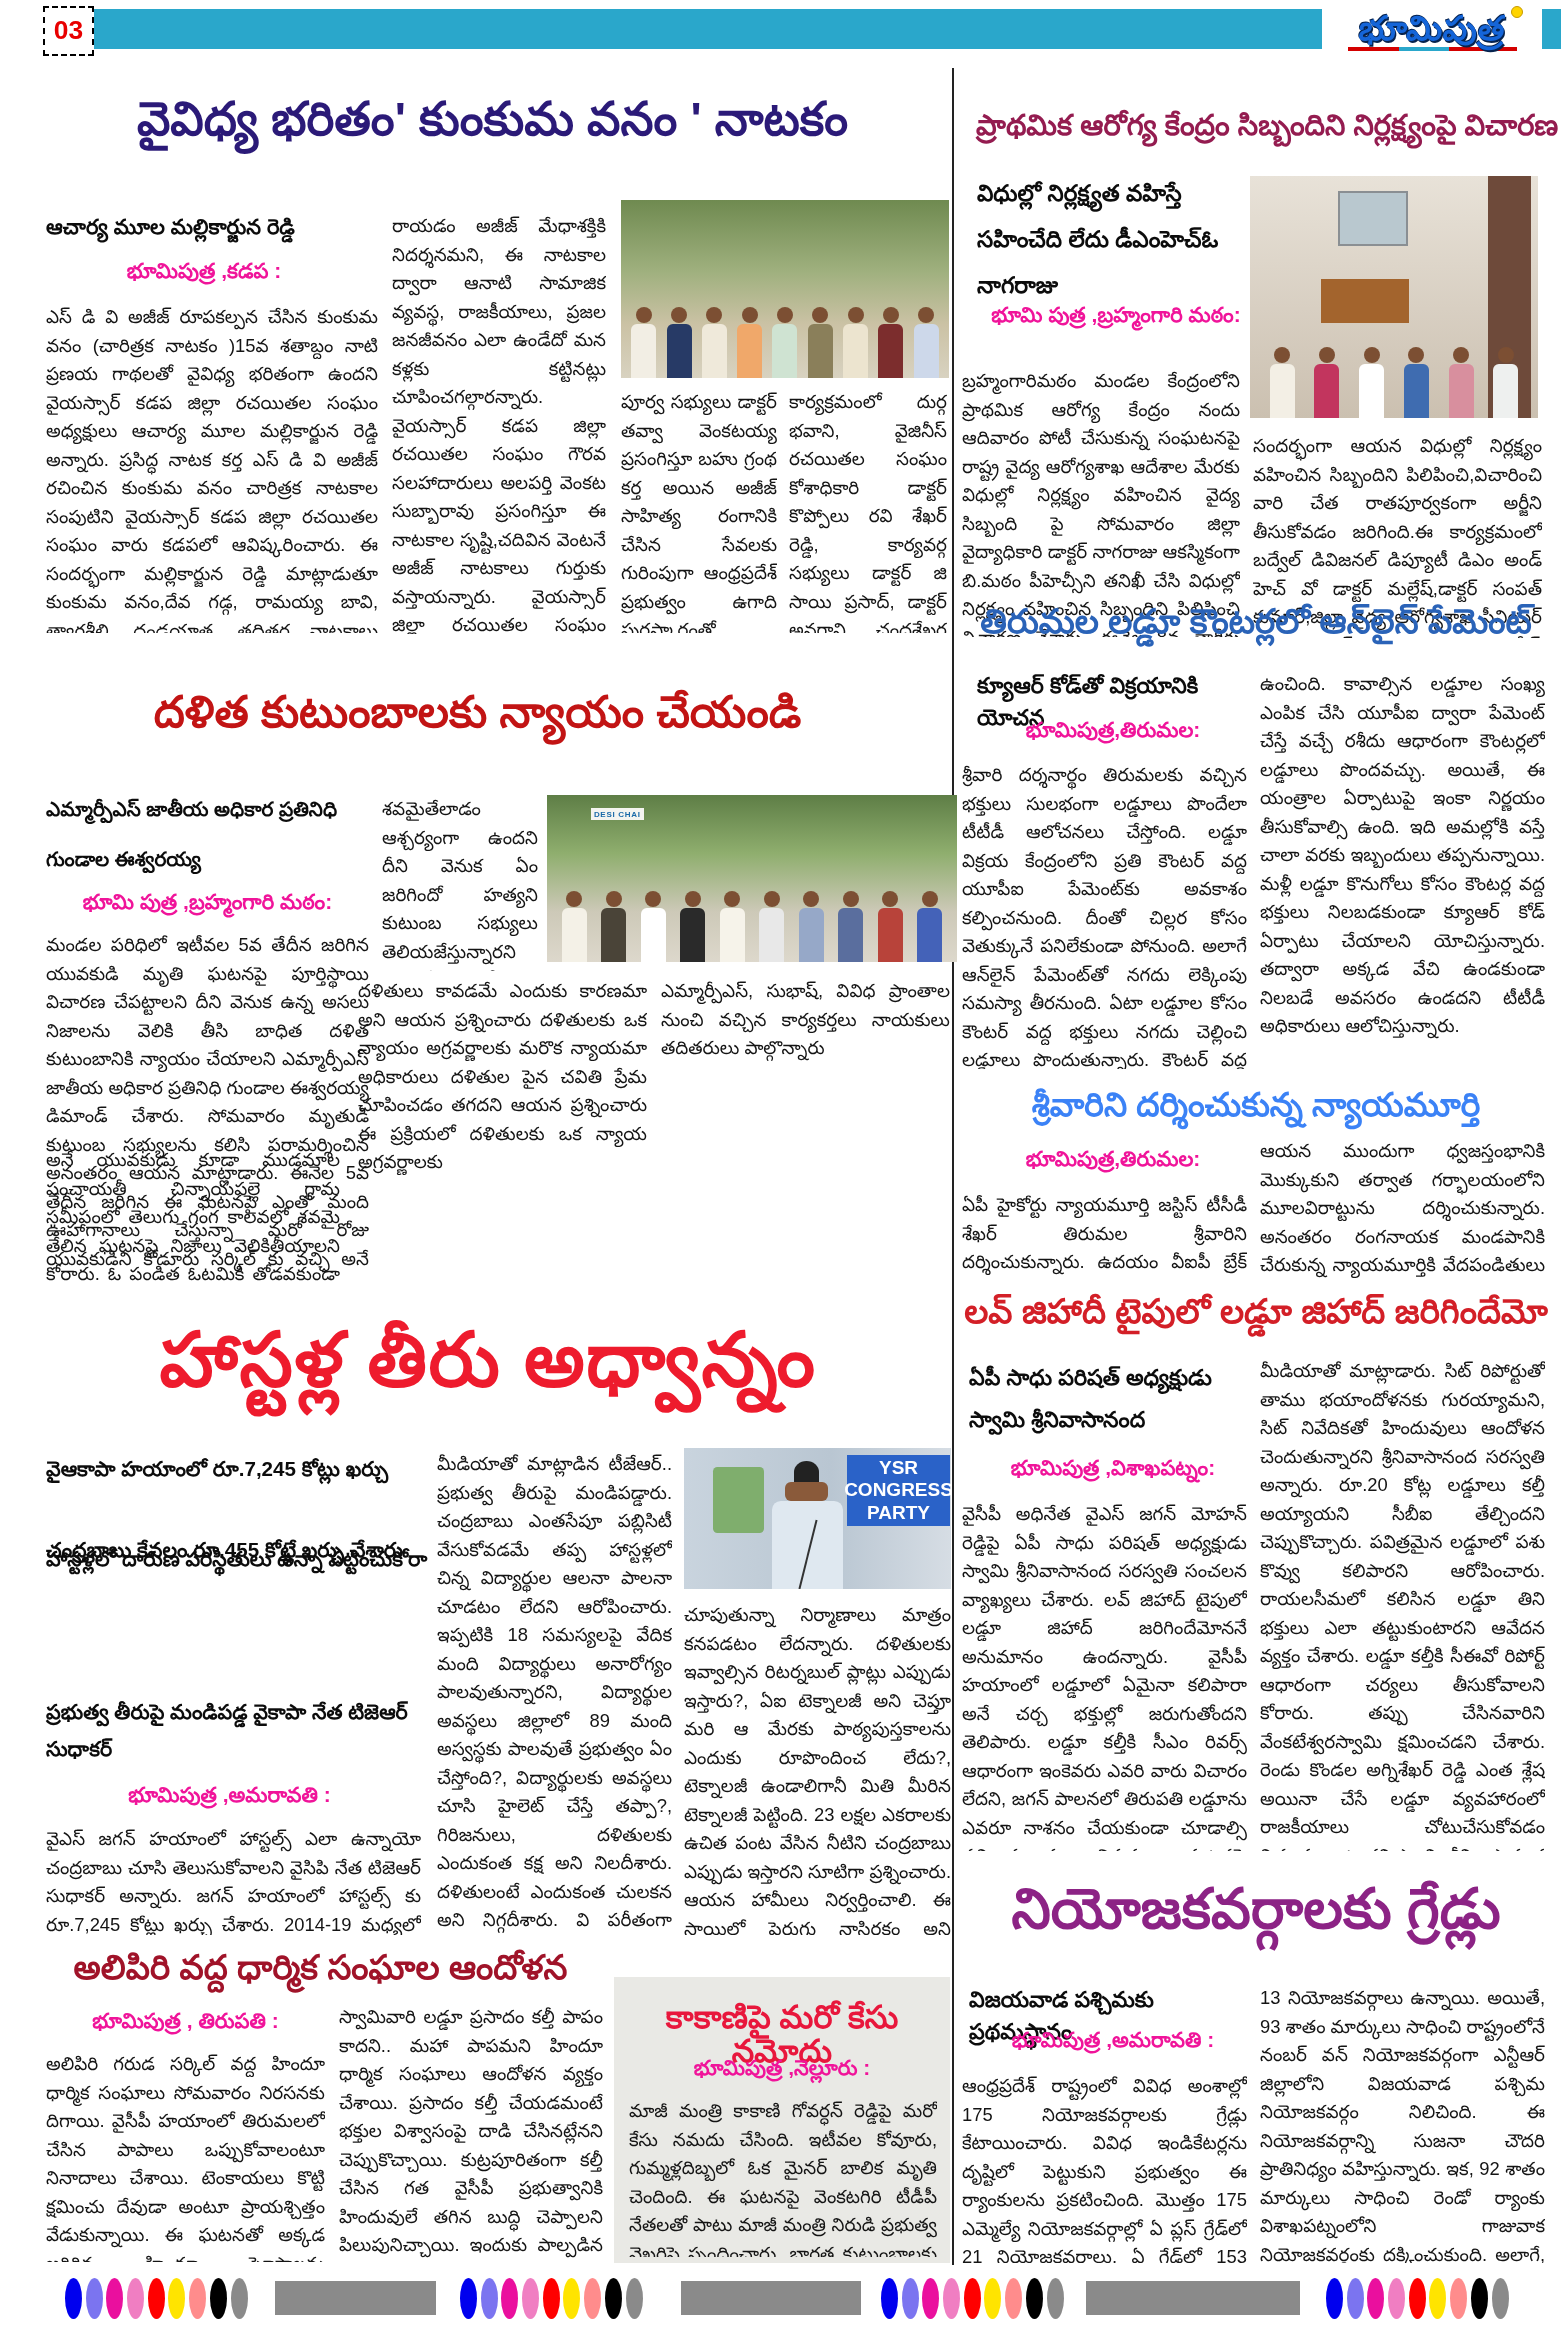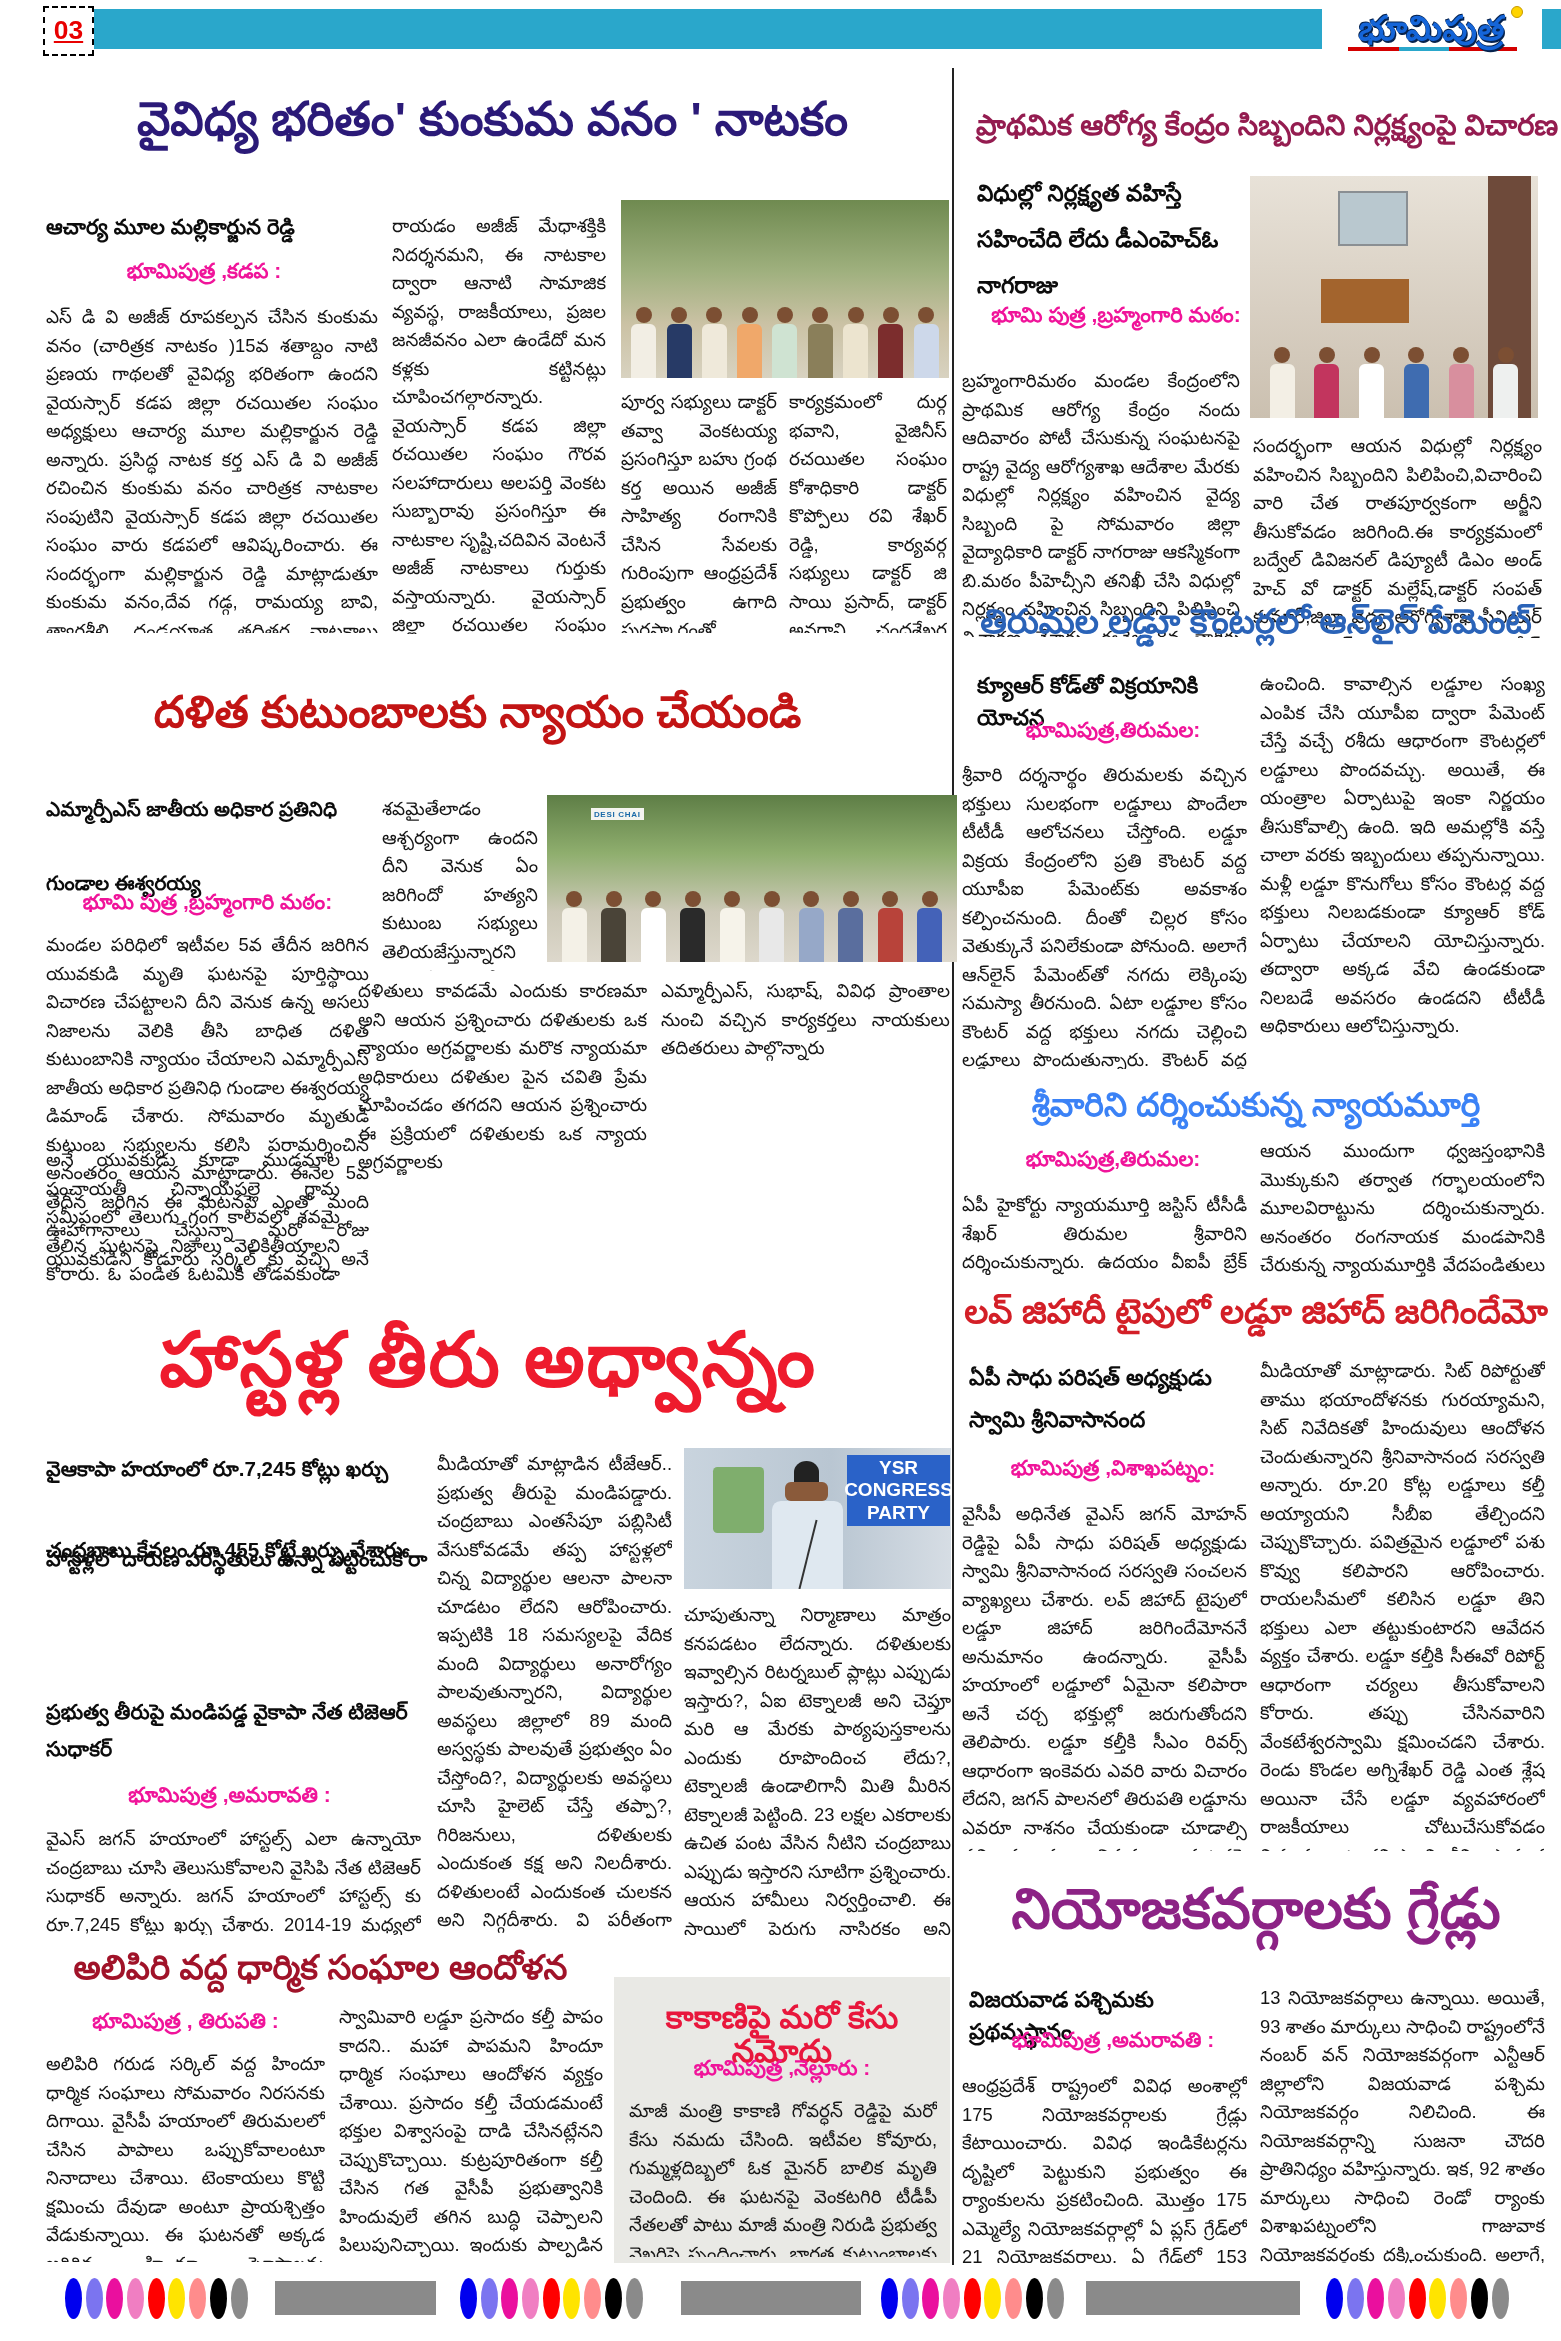--- a/index.html
+++ b/index.html
@@ -1,21 +1,21 @@
 <!DOCTYPE html>
 <html style="font-size:11.8px"><head>
 <meta charset="utf-8">
 <style>
   html,body{margin:0;padding:0;background:#ffffff;}
   body{font-family:"Liberation Sans",sans-serif;}
   #page{position:relative;width:1561px;height:2342px;background:#ffffff;overflow:hidden;}
   
   .topbar{position:absolute;left:44px;top:8.8px;width:1517px;height:40px;background:#2aa7cb;}
   .numbox{position:absolute;left:43px;top:5.9px;width:47px;height:46px;background:#fff;border:2.2px dashed #000;
-          display:flex;align-items:center;justify-content:center;font-size:26.4px;font-weight:bold;color:#e80000;text-decoration:underline;}
+          display:flex;align-items:center;justify-content:center;font-size:26.4px;font-weight:bold;color:#e80000;}
   .datebox{position:absolute;left:430px;top:7.3px;width:687px;height:43px;background:#fff;border:2.2px dashed #000;
           display:flex;align-items:center;justify-content:center;font-size:24px;font-weight:bold;white-space:nowrap;}
   .datebox .red{color:#e80000;}
   .datebox .blue{color:#1b3faa;margin-left:16px;}
   .logobox{position:absolute;left:1322px;top:4.4px;width:220px;height:53px;background:#fff;display:flex;flex-direction:column;align-items:center;justify-content:center;}
   .logotext{font-size:34px;font-weight:bold;color:#1565d8;transform:skewX(-6deg);letter-spacing:0.7px;
             text-shadow:1.5px 1.5px 0 #06224d, -0.7px -0.7px 0 #06224d;line-height:1;}
   .bulb{position:absolute;right:19px;top:1.5px;width:10.3px;height:10.3px;border-radius:50%;background:#ffd400;border:0.7px solid #c79a00;}
   .logosub{width:169px;height:3.7px;margin-top:2.9px;background:linear-gradient(90deg,#d40000 30%,#2aa7cb 30% 60%,#d40000 60%);}
   
@@ -100,21 +100,21 @@
           <div class="head"></div>
           <div class="torso" style="background:#cdd8ea;"></div>
         </div>
     </div>
   </div>
   <div class="body" style="left:621px;top:388px;width:156px;height:245px;">పూర్వ సభ్యులు డాక్టర్ తవ్వా వెంకటయ్య ప్రసంగిస్తూ బహు గ్రంథ కర్త అయిన అజీజ్ సాహిత్య రంగానికి చేసిన సేవలకు గురింపుగా ఆంధ్రప్రదేశ్ ప్రభుత్వం ఉగాది పురస్కారంతో సత్కరించిందన్నారు. రచయితల సంఘం ఉపాధ్యక్షుడు డాక్టర్ చింతకుంట కాశీం సాబ్, కార్యదర్శి శిరోమణులు మాట్లాడుతూ అజీజ్ నాటకాలు తెలుగు సాహిత్యానికి కొత్త వెలుగన్నారు. రచయితల సంఘం ఉపాధ్యక్షుడు డాక్టర్ విరించిగారితో పాటు హైదరాబాద్ తెలుగు విశ్వవిద్యాలయాలకు వారి కీర్తి తెలిసిందేనన్నారు.</div>
   <div class="body" style="left:789px;top:388px;width:158px;height:245px;">కార్యక్రమంలో దుర్గ భవాని, వైజినీస్ రచయితల సంఘం కోశాధికారి డాక్టర్ కొప్పోలు రవి శేఖర్ రెడ్డి, కార్యవర్గ సభ్యులు డాక్టర్ జి సాయి ప్రసాద్, డాక్టర్ అనగాని చంద్రశేఖర రెడ్డి,డాక్టర్ ప్రసాద రెడ్డి, పలువురు రచయితలు గ్రంథాలు, సభలకు శుభం కూడా వరివర్ధన గ్రంథాలు, సభలకు శుభం రాజా తదితరులు పాల్గొన్నారు. ఆంధ్రప్రదేశ్ అధికార భాష సంఘం వారు కూడా పాల్గొని డాక్టర్ వీఏవీ రాజా తదితరులు పాల్గొన్నారు.</div>
 
   <div class="hl" style="left:44px;top:689px;width:867px;font-size:44px;color:#c21414;">దళిత కుటుంబాలకు న్యాయం చేయండి</div>
   <div class="subhead" style="left:46px;top:795px;width:323px;font-size:20px;">ఎమ్మార్పీఎస్ జాతీయ అధికార ప్రతినిధి</div>
-  <div class="subhead" style="left:46px;top:845px;width:323px;font-size:20px;margin-top:24px;">గుండాల ఈశ్వరయ్య</div>
+  <div class="subhead" style="left:46px;top:845px;width:323px;font-size:20px;">గుండాల ఈశ్వరయ్య</div>
   <div class="byline" style="left:46px;top:890px;width:323px;">భూమి పుత్ర ,బ్రహ్మంగారి మఠం:</div>
   <div class="body" style="left:46px;top:931px;width:323px;height:345px;">మండల పరిధిలో ఇటీవల 5వ తేదీన జరిగిన యువకుడి మృతి ఘటనపై పూర్తిస్థాయి విచారణ చేపట్టాలని దీని వెనుక ఉన్న అసలు నిజాలను వెలికి తీసి బాధిత దళిత కుటుంబానికి న్యాయం చేయాలని ఎమ్మార్పీఎస్ జాతీయ అధికార ప్రతినిధి గుండాల ఈశ్వరయ్య డిమాండ్ చేశారు. సోమవారం మృతుడి కుటుంబ సభ్యులను కలిసి పరామర్శించిన అనంతరం ఆయన మాట్లాడారు. ఈనెల 5వ తేదీన జరిగిన ఈ ఘటనపై ఎంతో మంది ఊహాగానాలు చేస్తున్నా మరో రోజు యువకుడిని కోడూరు సర్కిల్ కు వచ్చి అనే యువకుడు కూడా ముడమాల పంచాయతీ చిన్నాయపల్లె గ్రామ సమీపంలో తెలుగు గంగ కాలవలో</div>
   <div class="body" style="left:382px;top:795px;width:156px;height:176px;">శవమైతేలాడం ఆశ్చర్యంగా ఉందని దీని వెనుక ఏం జరిగిందో హత్యని కుటుంబ సభ్యులు తెలియజేస్తున్నారని అయితే పోలీసులు రిపోర్ట్ వచ్చిన తర్వాతే నిజాలు చెప్తామని దీని వెనుక ఎవరి హస్తం ఉన్నదో వారికి చర్యలు తీసుకోవాలని అన్నారు. న్యాయ పోరాటం చేస్తామన్నారు. మానవీకి దళిత కుటుంబాలకు న్యాయం జరిగే వరకు అధికారుల చుట్టూ తిరగాల్సి వస్తోందని ఆవేదన వ్యక్తం చేశారు.</div>
 
   <div class="photo" style="left:547px;top:795px;width:410px;height:167px;background:linear-gradient(180deg,#5e7e46 0%,#8fae6e 35%,#cdc9b8 70%,#ddd8cc 100%);">
     <div class="sign" style="left:44px;top:13.2px;">DESI CHAI</div>
     <div class="ppl" style="height:87px;">
       <div class="person">
           <div class="head"></div>
           <div class="torso" style="background:#f4f1e7;"></div>

